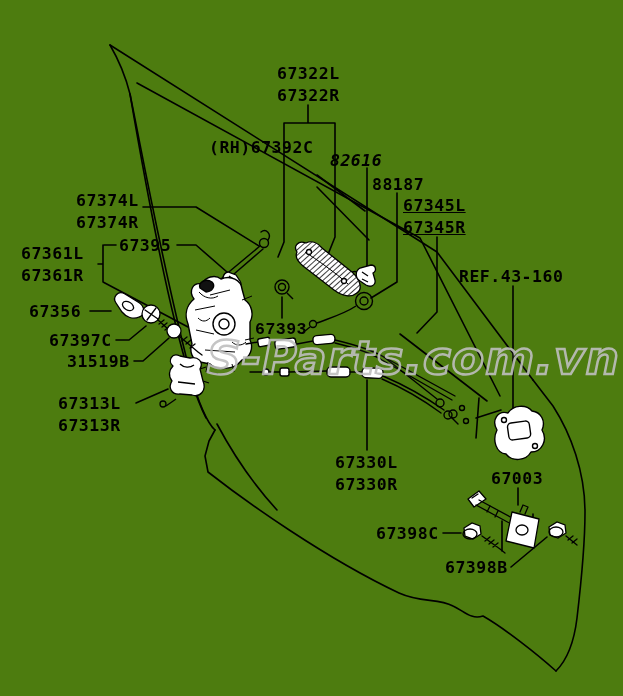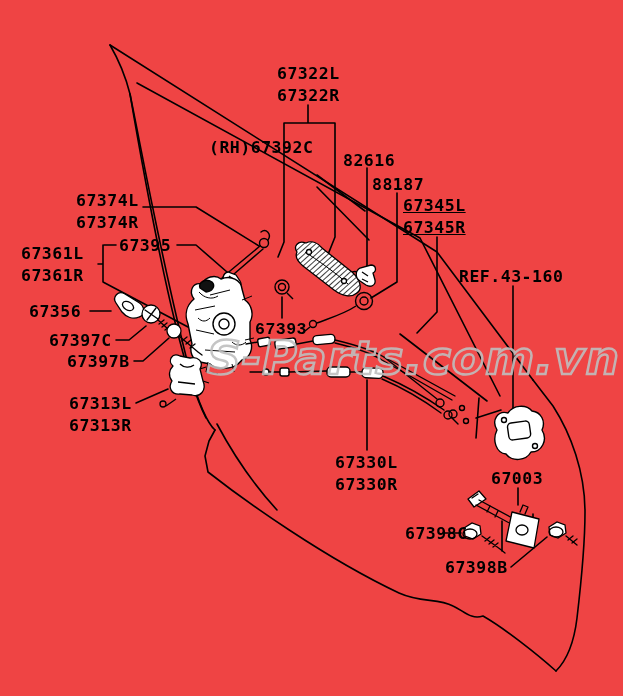--- a/index.html
+++ b/index.html
@@ -1,19 +1,19 @@
 <!DOCTYPE html>
 <html><head>
 <meta charset="utf-8">
 <style>
   html,body{margin:0;padding:0;background:#ffffff;}
   .canvas{
     position:relative;
     width:623px;height:696px;
-    background:#ef4444;
+    background:#4d7c0f;
     overflow:hidden;
     font-family:"DejaVu Sans Mono","Liberation Mono",monospace;
   }
   svg{position:absolute;left:0;top:0;}
   #labels .plabel{
     position:absolute;
     font-weight:bold;
     font-size:16.5px;
     line-height:21.5px;
     letter-spacing:0.5px;
@@ -226,33 +226,33 @@
   <g fill="#fff" stroke="#000" stroke-width="1.3" stroke-linecap="round">
     <path d="M549,527 l8,-5 l8,3 l1,8 l-8,5 l-8,-3 Z"></path>
     <ellipse cx="556" cy="532" rx="7" ry="5" fill="none"></ellipse>
     <path d="M566,536 L577,545 M568,540 l5,-4 M572,543 l5,-4" fill="none"></path>
   </g>
 </svg>
 
 <div id="labels">
       <div class="plabel" style="left: 277px; top: 63px;"><div>67322L</div><div>67322R</div></div>
       <div class="plabel" style="left: 209px; top: 137px;"><div>(RH)67392C</div></div>
-      <div class="plabel" style="left: 343px; top: 150px;"><div>82616</div></div>
+      <div class="plabel" style="left: 330px; top: 150px; font-style: italic;"><div>82616</div></div>
       <div class="plabel" style="left: 372px; top: 174px;"><div>88187</div></div>
       <div class="plabel" style="left: 403px; top: 195px; text-decoration: underline;"><div>67345L</div><div>67345R</div></div>
       <div class="plabel" style="left: 459px; top: 266px; text-align: center;"><div>REF.43-160</div></div>
       <div class="plabel" style="left: 76px; top: 190px;"><div>67374L</div><div>67374R</div></div>
       <div class="plabel" style="left: 21px; top: 243px;"><div>67361L</div><div>67361R</div></div>
       <div class="plabel" style="left: 119px; top: 235px;"><div>67395</div></div>
       <div class="plabel" style="left: 29px; top: 301px;"><div>67356</div></div>
       <div class="plabel" style="left: 49px; top: 330px;"><div>67397C</div></div>
-      <div class="plabel" style="left: 67px; top: 351px;"><div>67397B</div></div>
-      <div class="plabel" style="left: 69px; top: 393px;"><div>67313L</div><div>67313R</div></div>
+      <div class="plabel" style="left: 67px; top: 351px;"><div>31519B</div></div>
+      <div class="plabel" style="left: 58px; top: 393px;"><div>67313L</div><div>67313R</div></div>
       <div class="plabel" style="left: 255px; top: 319px; font-family: Liberation Mono, monospace;"><div>67393</div></div>
       <div class="plabel" style="left: 335px; top: 452px;"><div>67330L</div><div>67330R</div></div>
       <div class="plabel" style="left: 491px; top: 468px;"><div>67003</div></div>
-      <div class="plabel" style="left: 376px; top: 523px; margin-left: 29px;"><div>67398C</div></div>
+      <div class="plabel" style="left: 376px; top: 523px;"><div>67398C</div></div>
       <div class="plabel" style="left: 445px; top: 557px;"><div>67398B</div></div>
     </div>
 
 <div class="watermark">S-Parts.com.vn</div>
 
 </div>
 
 </body></html>

